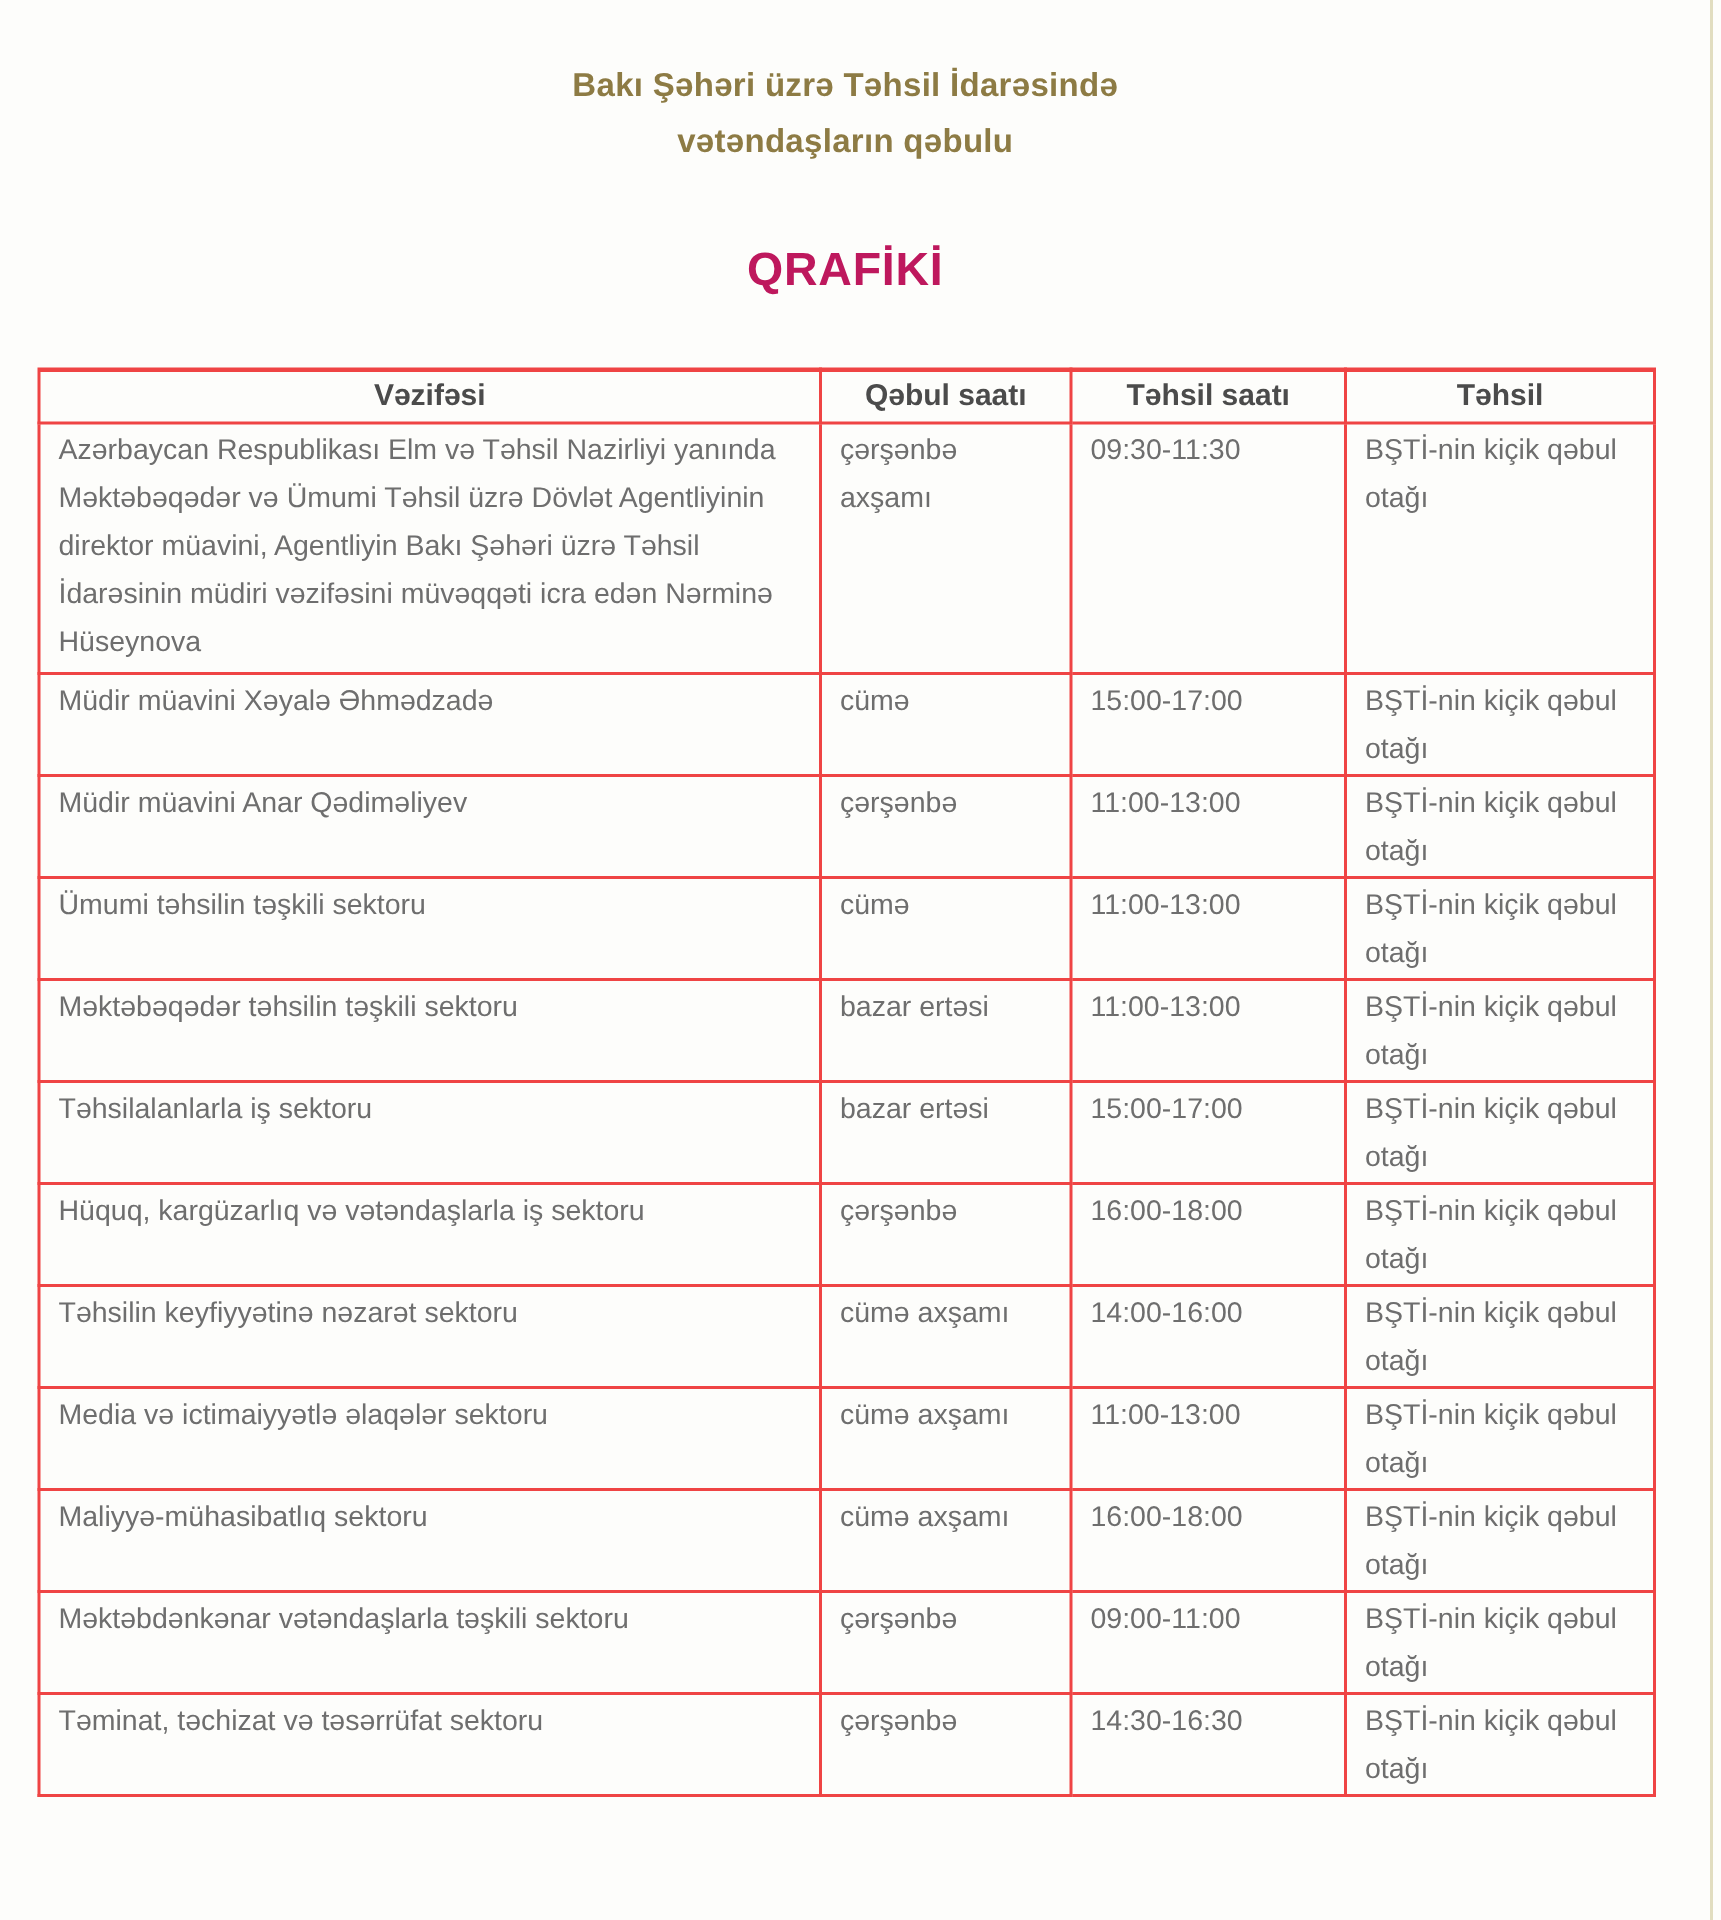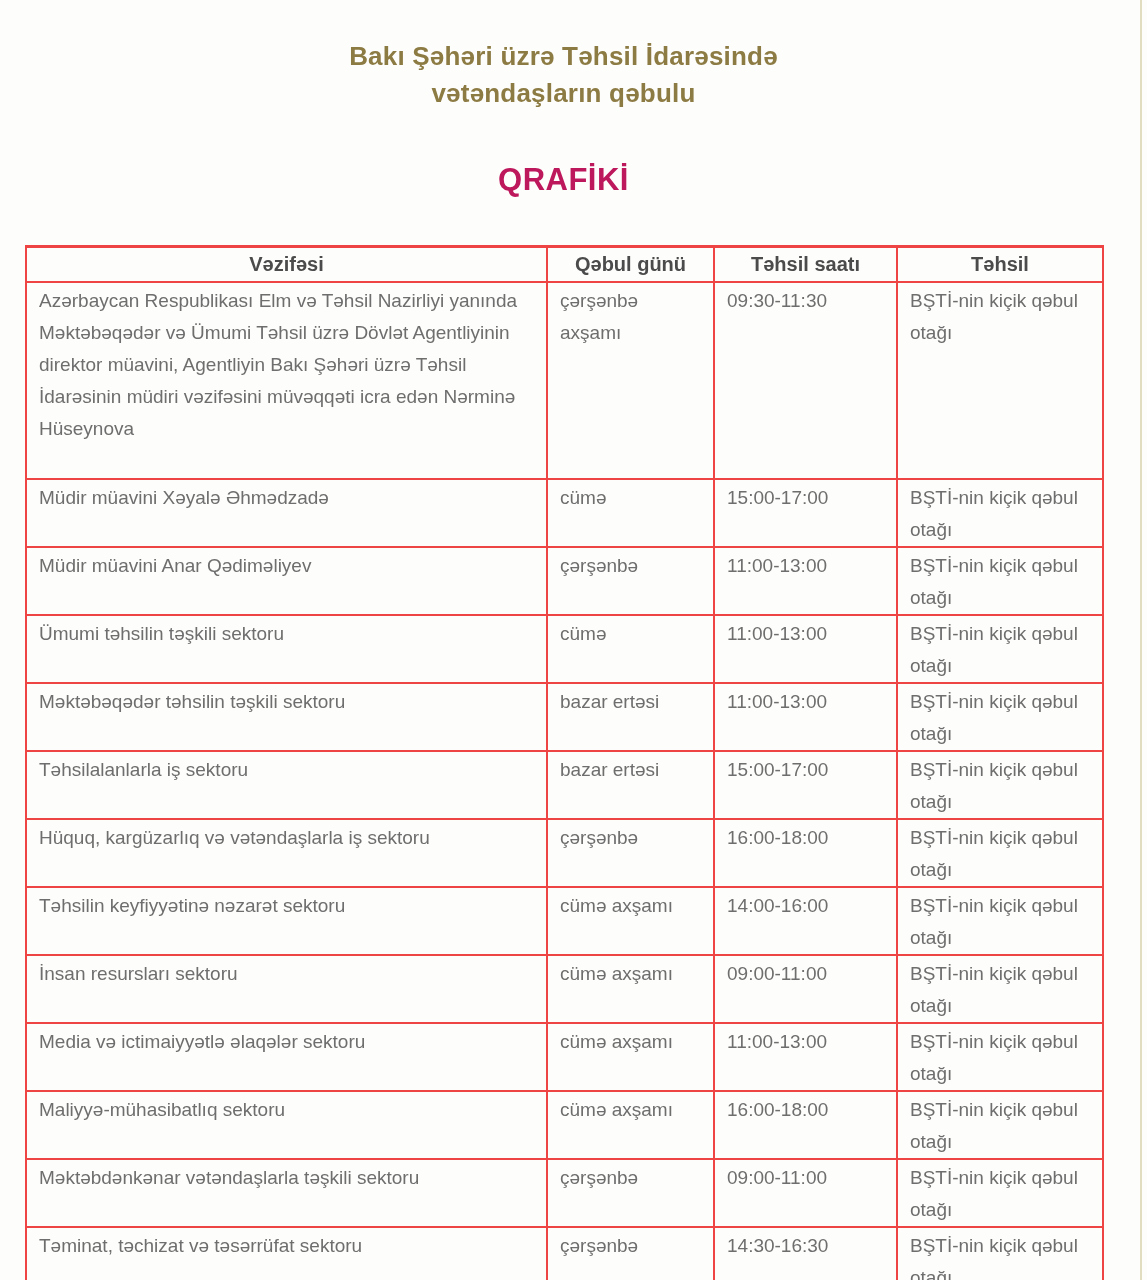--- a/index.html
+++ b/index.html
@@ -26,21 +26,21 @@
   .content {
     position: absolute;
     left: 25px;
     top: 0;
     width: 1077px;
   }
   .title {
     margin: 38px 0 0 0;
     text-align: center;
     color: #8d7b44;
-    font-size: 26px;
+    font-size: 22px;
     line-height: 37px;
     font-weight: bold;
     letter-spacing: 0.2px;
   }
   .subtitle {
     margin: 50px 0 0 0;
     text-align: center;
     color: #be185d;
     font-size: 31px;
     line-height: 36px;
@@ -71,21 +71,21 @@
     vertical-align: top;
     text-align: left;
     color: #6e6e6e;
     font-size: 19px;
     line-height: 32px;
     padding: 2px 12px 0 12px;
     background: #fdfdfb;
     overflow: hidden;
   }
   tbody tr { height: 67px; }
-  tbody tr.tall { height: 197px; }
+  tbody tr.tall { height: 167px; }
 </style>
 </head>
 <body>
 
 <div class="page-edge-line"></div>
 
 <div class="content">
 
   <h1 class="title"><span>Bakı Şəhəri üzrə Təhsil İdarəsində</span><br><span>vətəndaşların qəbulu</span></h1>
 
@@ -94,21 +94,21 @@
   <table class="schedule">
     <colgroup>
       <col style="width:521px">
       <col style="width:167px">
       <col style="width:183px">
       <col style="width:206px">
     </colgroup>
     <thead>
       <tr id="header-row">
           <th>Vəzifəsi</th>
-          <th>Qəbul günü</th>
+          <th>Qəbul saatı</th>
           <th>Təhsil saatı</th>
           <th>Təhsil</th>
         </tr>
     </thead>
     <tbody id="body-rows">
         <tr class="tall">
           <td>Azərbaycan Respublikası Elm və Təhsil Nazirliyi yanında Məktəbəqədər və Ümumi Təhsil üzrə Dövlət Agentliyinin direktor müavini, Agentliyin Bakı Şəhəri üzrə Təhsil  İdarəsinin müdiri vəzifəsini müvəqqəti icra edən Nərminə Hüseynova</td>
           <td>çərşənbə axşamı</td>
           <td>09:30-11:30</td>
           <td>BŞTİ-nin kiçik qəbul otağı</td>
@@ -149,26 +149,20 @@
           <td>16:00-18:00</td>
           <td>BŞTİ-nin kiçik qəbul otağı</td>
         </tr>
         <tr>
           <td>Təhsilin keyfiyyətinə nəzarət sektoru</td>
           <td>cümə axşamı</td>
           <td>14:00-16:00</td>
           <td>BŞTİ-nin kiçik qəbul otağı</td>
         </tr>
         <tr>
-          <td>İnsan resursları sektoru</td>
-          <td>cümə axşamı</td>
-          <td>09:00-11:00</td>
-          <td>BŞTİ-nin kiçik qəbul otağı</td>
-        </tr>
-        <tr>
           <td>Media və ictimaiyyətlə əlaqələr sektoru</td>
           <td>cümə axşamı</td>
           <td>11:00-13:00</td>
           <td>BŞTİ-nin kiçik qəbul otağı</td>
         </tr>
         <tr>
           <td>Maliyyə-mühasibatlıq sektoru</td>
           <td>cümə axşamı</td>
           <td>16:00-18:00</td>
           <td>BŞTİ-nin kiçik qəbul otağı</td>

